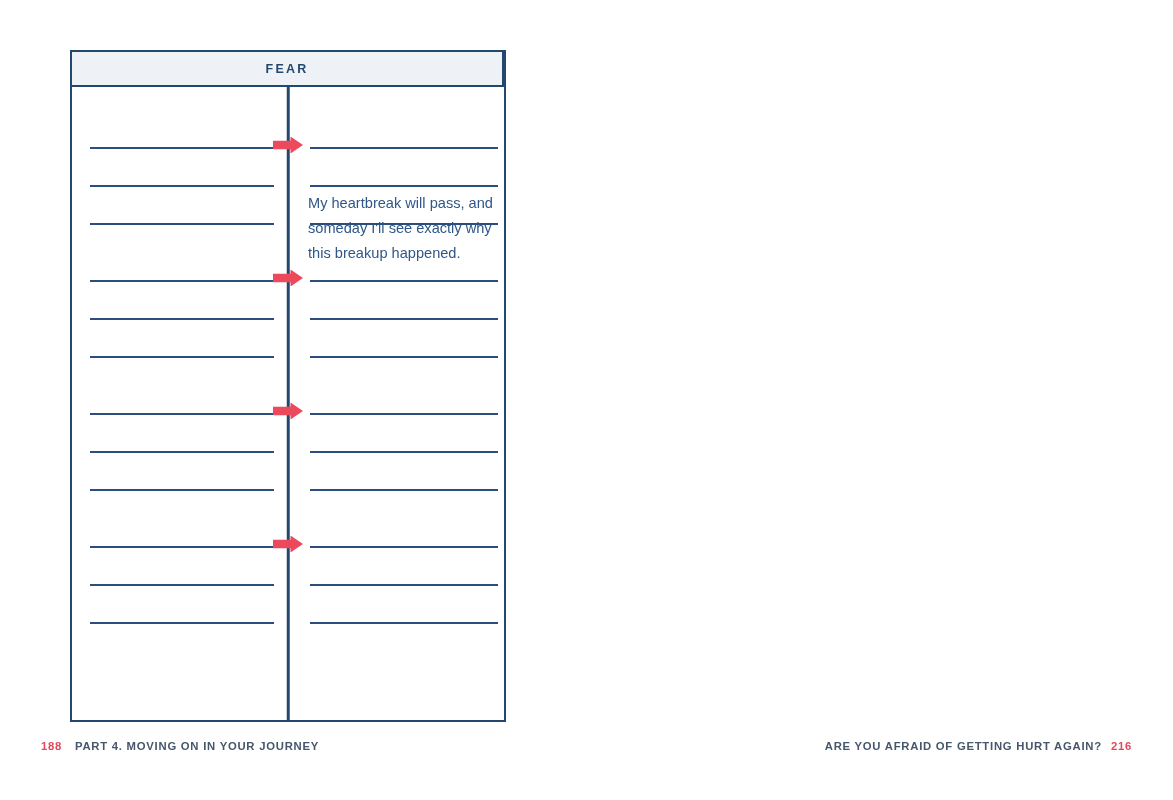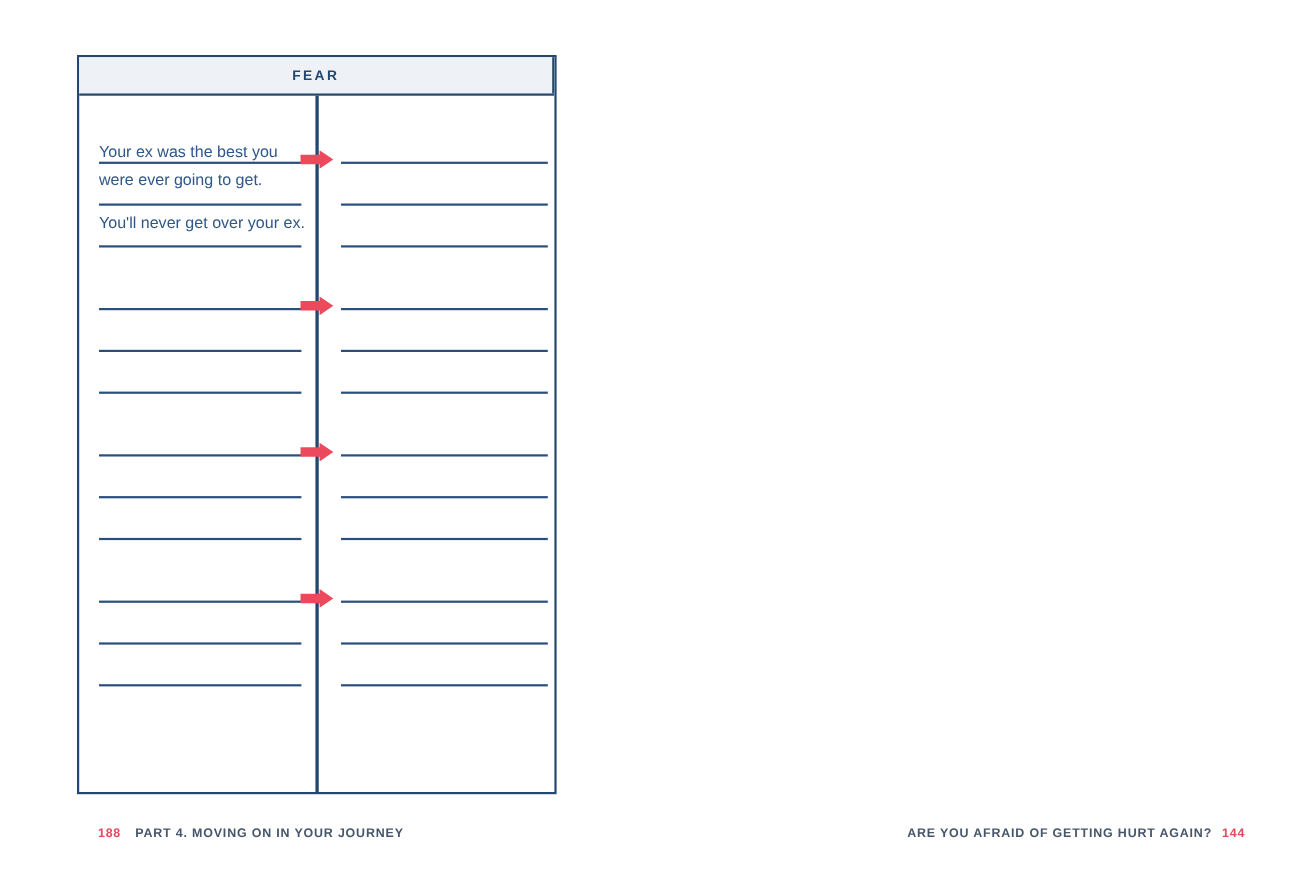--- a/index.html
+++ b/index.html
@@ -65,23 +65,23 @@
 
   .arrow{
     position:absolute;width:30px;height:17px;
     transform:translate(-50%,-50%);
     z-index:4;
   }
   .arrow svg{display:block;width:30px;height:17px;}
 
   
   .footer{
-    position:absolute;bottom:36px;
+    position:absolute;bottom:48px;
     font-size:11.3px;font-weight:700;letter-spacing:0.75px;
-    color:#46566b;white-space:nowrap;margin-left:48px;
+    color:#46566b;white-space:nowrap;
   }
   .footer-left{left:41px;}
   .footer-right{right:41px;}
   .pgnum{color:#e3485c;font-weight:700;}
   .fsep{display:inline-block;width:9px;}
   .ftxt{font-weight:600;}
   .fpart{font-weight:700;}
 </style>
 </head>
 <body>
@@ -92,26 +92,23 @@
 
     <div class="fear-table">
 
       <div class="fear-head">
         <div class="hcell first">FEAR</div>
       </div>
 
       <div class="fear-body">
         <div class="vdiv"></div>
 
-        <div class="col left">
-          <div class="ex-text ex-l1">Your ex was the best you were ever going to get.</div>
-          <div class="ex-text ex-l2">You'll never get over your ex.</div>
-        </div>
 
         <div class="col right">
+          <div class="ex-text ex-r2">My heartbreak will pass, and someday I'll see exactly why this breakup happened.</div>
         </div>
 
         <div id="left-lines">
             <div class="wline l" style="top: 60px;"></div>
             <div class="wline r" style="top: 60px; left: 238px;"></div>
             <div class="wline l" style="top: 98px;"></div>
             <div class="wline r" style="top: 98px; left: 238px;"></div>
             <div class="wline l" style="top: 136px;"></div>
             <div class="wline r" style="top: 136px; left: 238px;"></div>
             <div class="wline l" style="top: 193px;"></div>
@@ -160,16 +157,16 @@
 
     <div class="footer footer-left">
       <span class="pgnum">188</span>
       <span class="fsep"></span><span class="fpart">PART 4.</span><span class="ftxt"> MOVING ON IN YOUR JOURNEY</span>
     </div>
   </div>
 
   <div class="page-right">
 
     <div class="footer footer-right">
-      <span class="ftxt">ARE YOU AFRAID OF GETTING HURT AGAIN?</span><span class="fsep"></span><span class="pgnum">144</span>
+      <span class="ftxt">ARE YOU AFRAID OF GETTING HURT AGAIN?</span><span class="fsep"></span><span class="pgnum">216</span>
     </div>
   </div>
 </div>
 
 </body></html>

